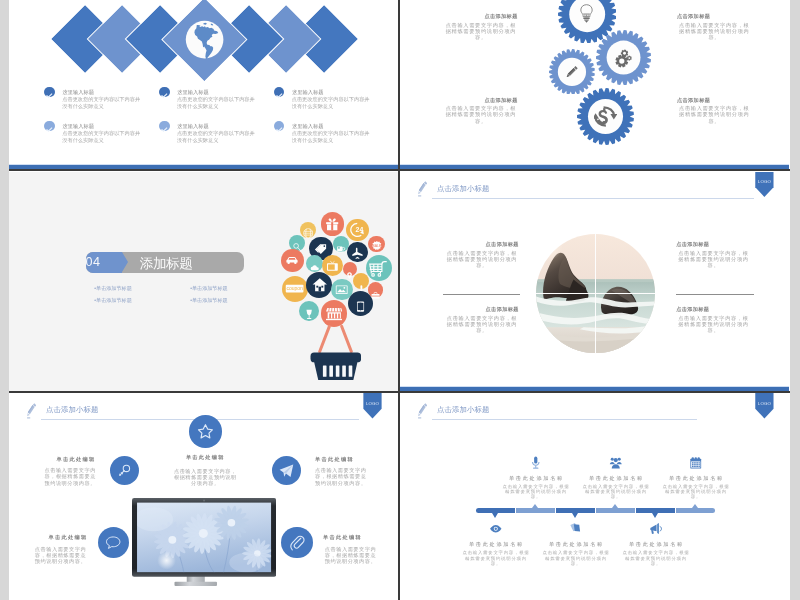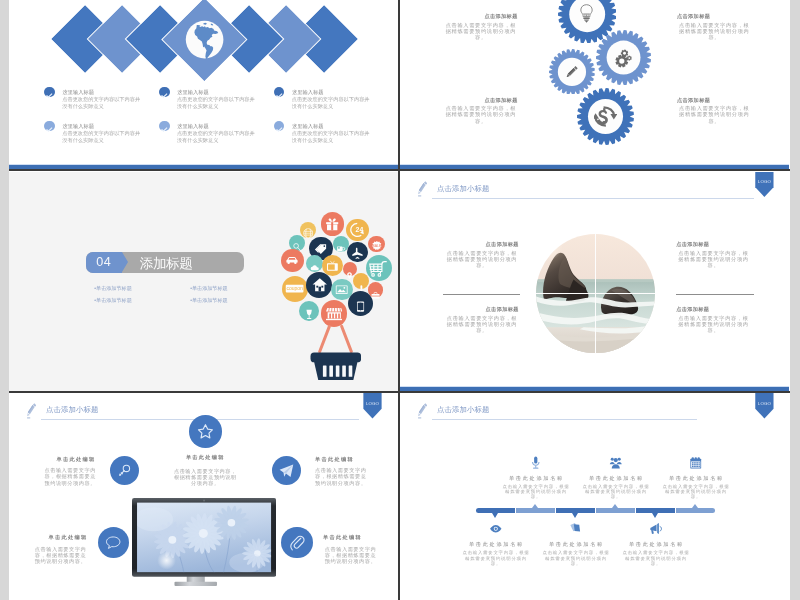--- a/index.html
+++ b/index.html
@@ -185,21 +185,21 @@
     <div class="s2b" style="left:43.70px;top:156.00px;text-align:center">点击输入需要文字内容，根据精炼需要预约说明分项内容。</div>
     <div class="s2t" style="left:277.00px;top:147.30px">点击添加标题</div>
     <div class="s2b" style="left:277.00px;top:156.00px;text-align:center">点击输入需要文字内容，根据精炼需要预约说明分项内容。</div>
     <div class="botbarhi"></div>
     <div class="botbar"></div>
   </div>
   <div class="slide" id="s3" style="background:#f4f4f4">
     <div class="s3bar" style="left:76.60px;top:80.50px;width:158.80px;height:20.80px"></div>
     <div style="position:absolute;left:76.60px;top:80.50px;width:36.10px;height:20.80px;background:#6f93cd;border-radius:7px 0 0 7px"></div>
     <div style="position:absolute;left:112.70px;top:80.50px;width:0;height:0;border-top:10.40px solid transparent;border-bottom:10.40px solid transparent;border-left:6.2px solid #6f93cd"></div>
-    <div class="s3num" style="left:76.60px;top:83.90px;width:36.1px;text-align:center">04</div>
+    <div class="s3num" style="left:76.60px;top:83.90px;width:36.1px;text-align:left">04</div>
     <div class="s3title" style="left:130.70px;top:83.10px">添加标题</div>
     <div class="s3sub" style="left:85.30px;top:113.10px">•单击添加节标题</div>
     <div class="s3sub" style="left:181.20px;top:113.10px">•单击添加节标题</div>
     <div class="s3sub" style="left:85.30px;top:125.90px">•单击添加节标题</div>
     <div class="s3sub" style="left:181.20px;top:125.90px">•单击添加节标题</div>
     <div style="position:absolute;left:291.05px;top:50.15px;width:16.30px;height:16.30px;border-radius:50%;background:#f0c25e"></div>
     <div style="position:absolute;left:293.98px;top:53.08px;width:10.43px;height:10.43px"><svg viewBox="0 0 100 100" width="100%" height="100%">
           <g fill="none" stroke="#fdfdfd" stroke-width="6">
             <circle cx="50" cy="50" r="44"></circle>
             <path d="M9 32h82M6 50h88M9 68h82"></path>

